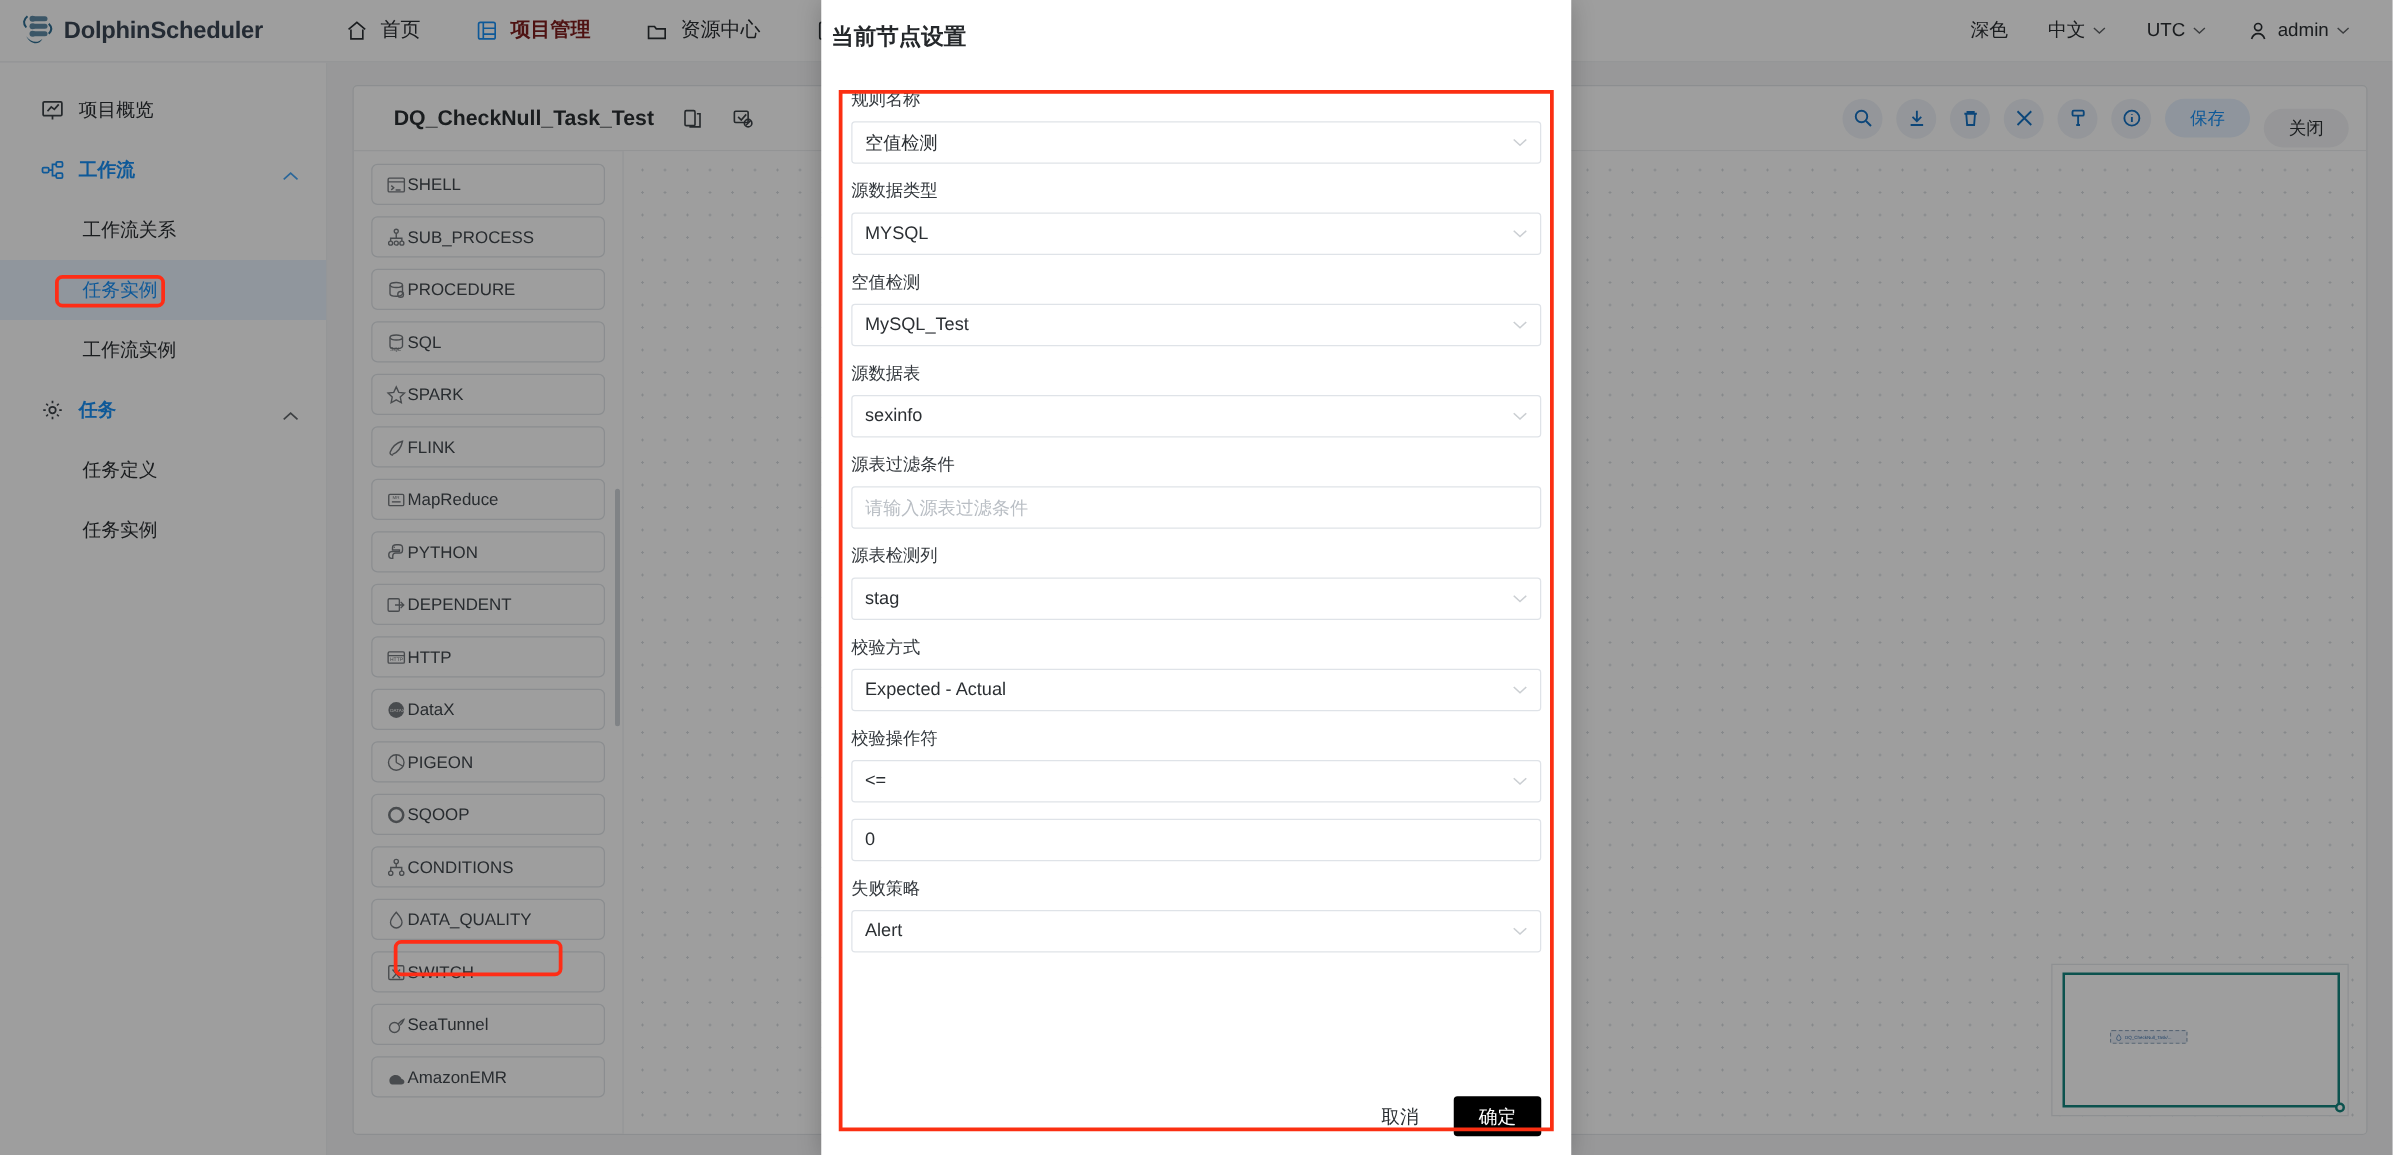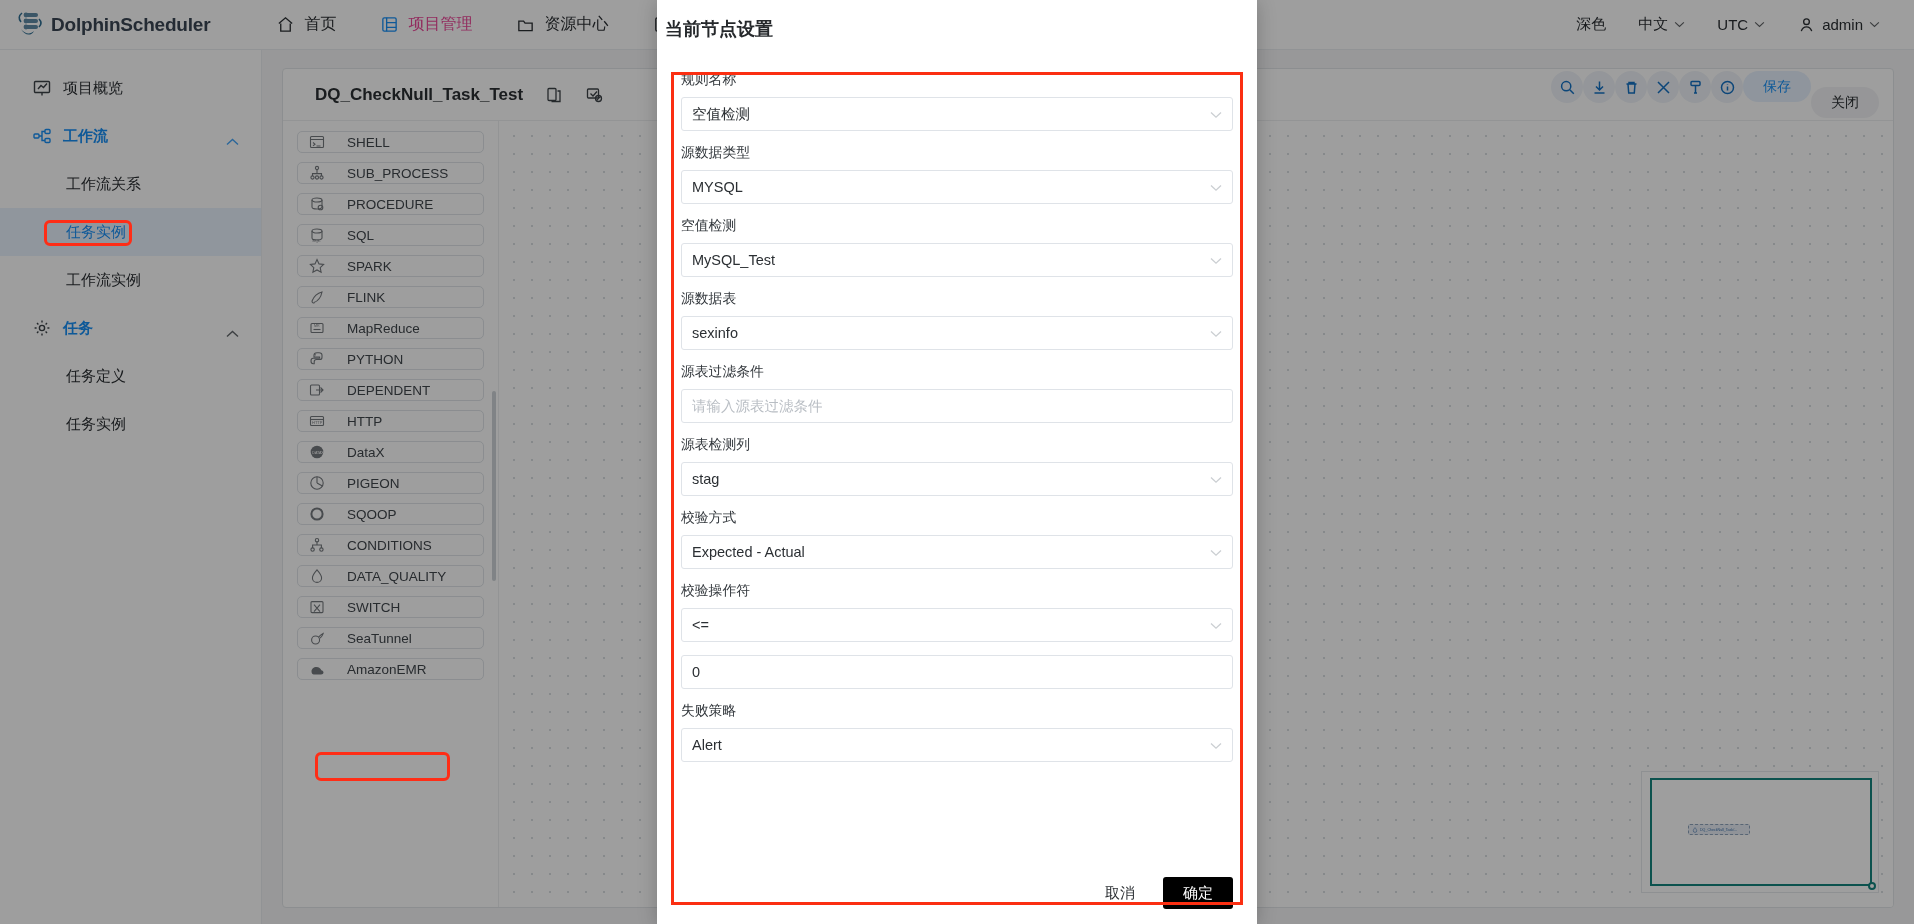--- a/index.html
+++ b/index.html
@@ -31,21 +31,21 @@
   .brand-name {
     font-size: 19px; font-weight: 700; color: #3a4654; letter-spacing: -0.2px;
     margin-left: 3px;
   }
   .nav-items { display: flex; align-items: center; margin-left: 44px; gap: 0; }
   .nav-item {
     display: flex; align-items: center; gap: 9px;
     padding: 0 22px; height: 50px; cursor: pointer;
     font-size: 16px; color: #2b2f33;
   }
-  .nav-item.active { color: #ec4899; font-weight: 400; }
+  .nav-item.active { color: #7f1d1d; font-weight: 700; }
   .nav-icon { width: 19px; height: 19px; display:block; }
   .nav-right {
     margin-left: auto; display: flex; align-items: center; gap: 0; margin-right: 18px;
   }
   .nav-right .ritem {
     display: flex; align-items: center; gap: 6px;
     font-size: 15px; color: #2b2f33; padding: 0 16px; height: 50px; cursor: pointer;
   }
   .caret { width: 11px; height: 7px; display: block; opacity: .75; }
 
@@ -87,21 +87,21 @@
     background: #fff; border: 1px solid #e3e6e9; border-radius: 4px;
     display: flex; flex-direction: column;
     overflow: hidden;
   }
   .editor-bar {
     height: 52px; flex: none; display: flex; align-items: center;
     padding: 0 14px; border-bottom: 1px solid #edeff1;
   }
   .wf-title { font-size: 17px; font-weight: 700; color: #2b2f33; margin-left: 18px; }
   .bar-ico { width: 18px; height: 18px; margin-left: 22px; cursor: pointer; display:block; }
-  .bar-right { margin-left: auto; display: flex; }
+  .bar-right { margin-left: auto; display: flex; align-items: center; gap: 11px; }
   .circ-btn {
     width: 32px; height: 32px; border-radius: 50%;
     background: #eff3f8; display: flex; align-items: center; justify-content: center;
     cursor: pointer;
   }
   .circ-btn svg { width: 17px; height: 17px; display:block; }
   .pill {
     height: 31px; padding: 0 20px; border-radius: 16px;
     display: flex; align-items: center; justify-content: center;
     font-size: 14px; cursor: pointer;
@@ -111,23 +111,23 @@
 
   .editor-body { flex: 1; display: flex; min-height: 0; position: relative; }
 
   
   .palette {
     width: 216px; flex: none; border-right: 1px solid #edeff1;
     padding: 10px 14px 0 14px;
     position: relative; overflow: hidden;
   }
   .task-item {
-    height: 22px; margin-bottom: 9px;
+    height: 33px; margin-bottom: 9px;
     border: 1px solid #e0e4e8; border-radius: 5px;
-    display: flex; align-items: center; gap: 22px;
+    display: flex; align-items: center; gap: 1px;
     padding-left: 11px;
     font-size: 13.5px; color: #41474d;
     cursor: grab; background: #fff;
   }
   .task-item svg { width: 16px; height: 16px; display:block; flex:none; opacity:.72; }
   .pal-scroll {
     position: absolute; right: 2px; top: 270px;
     width: 4px; height: 190px; border-radius: 2px; background: #cfd4d9;
     cursor: pointer;
   }

